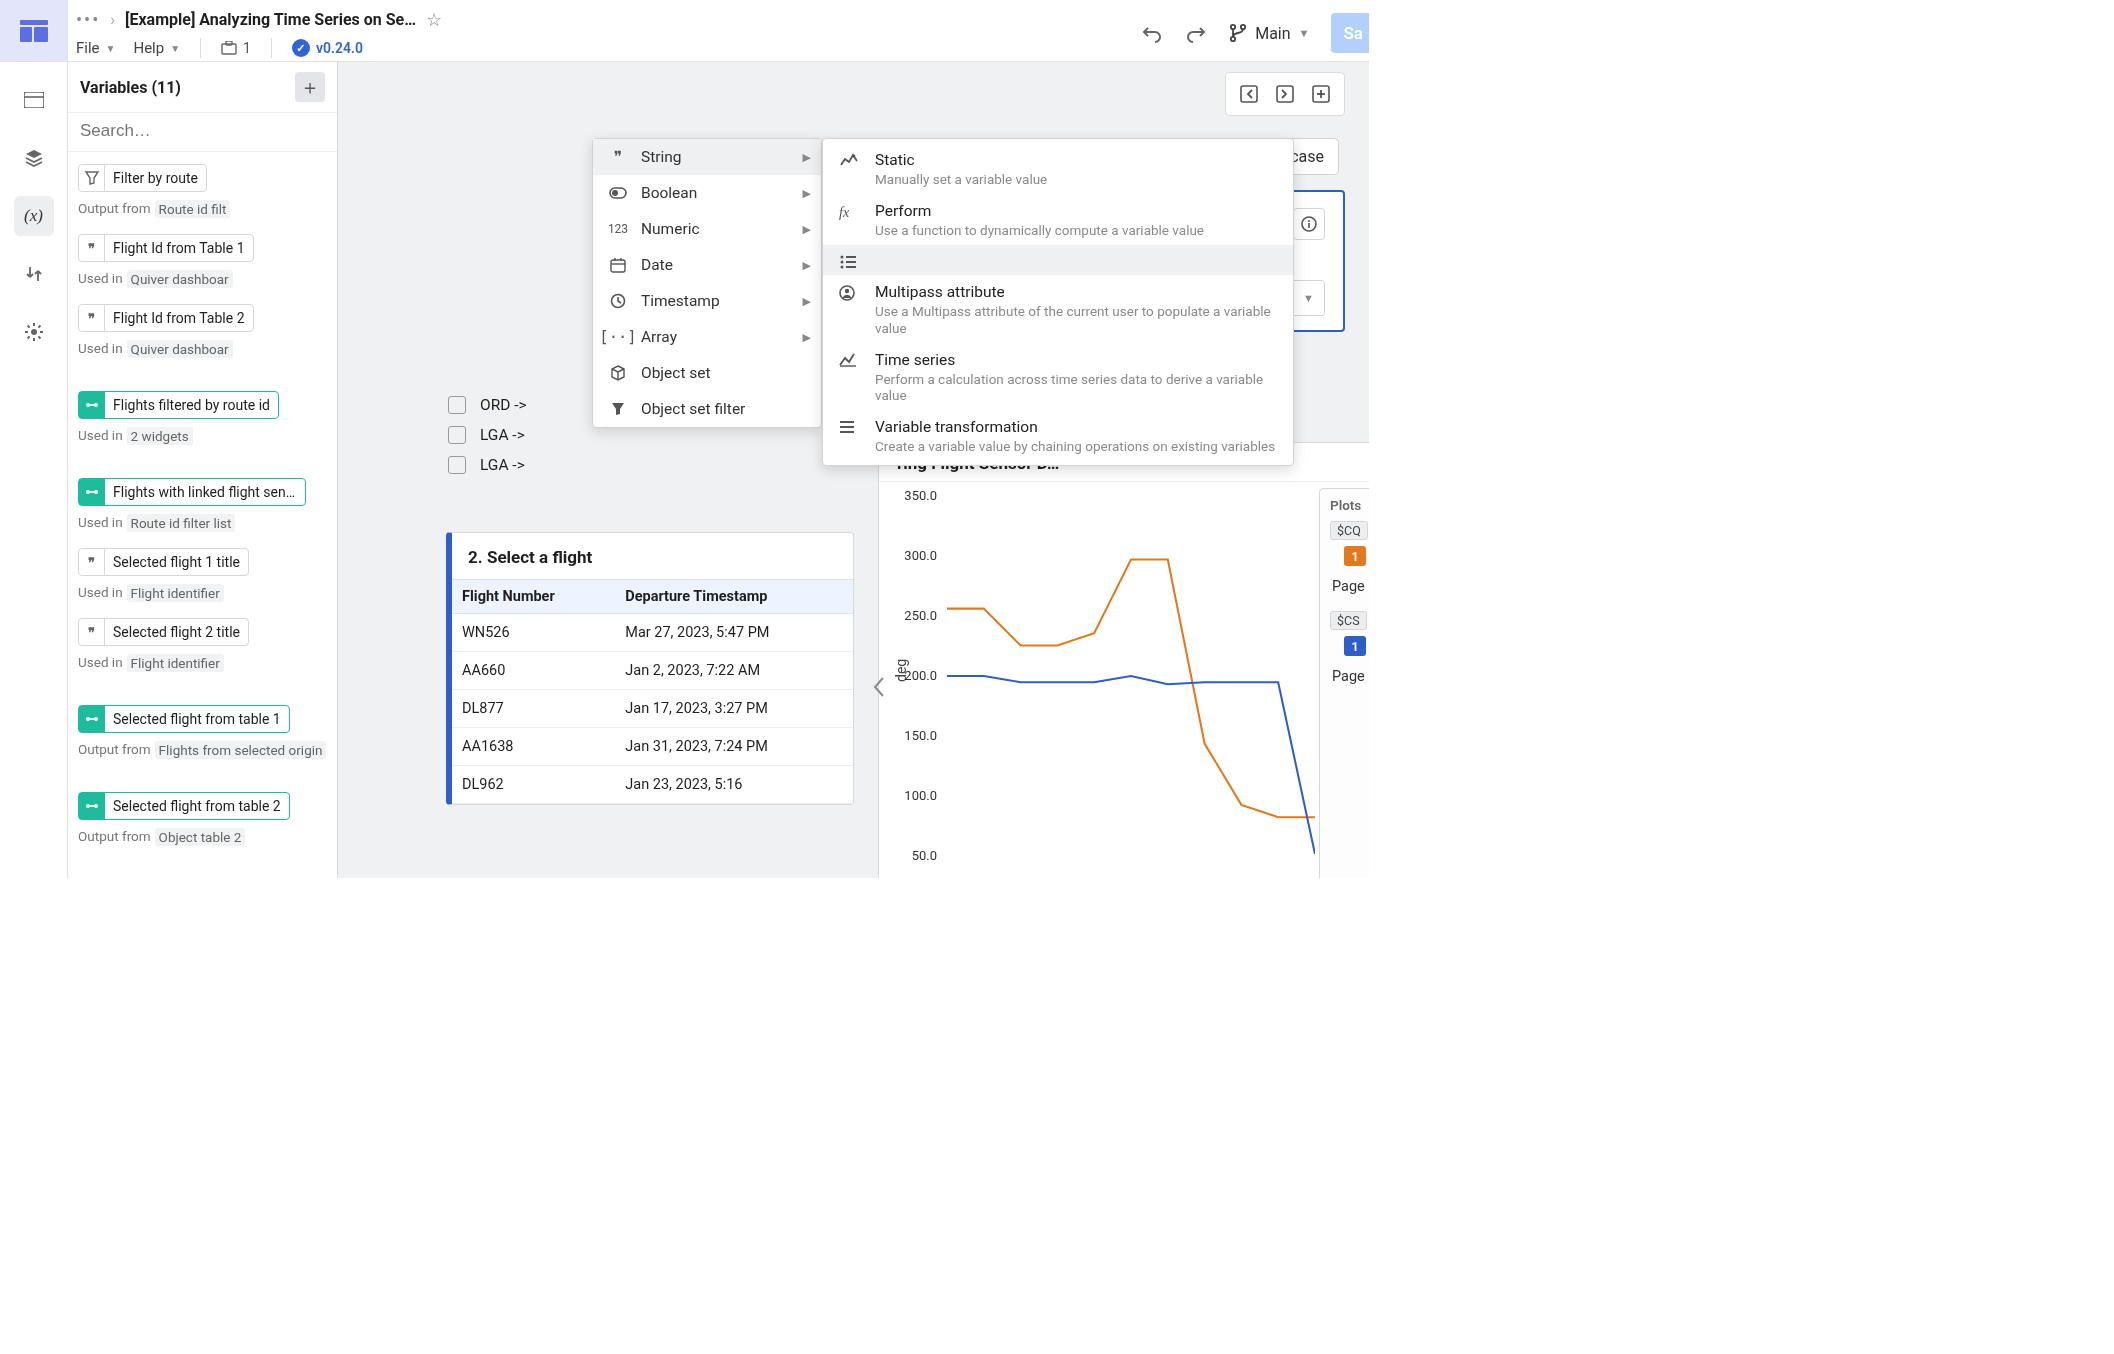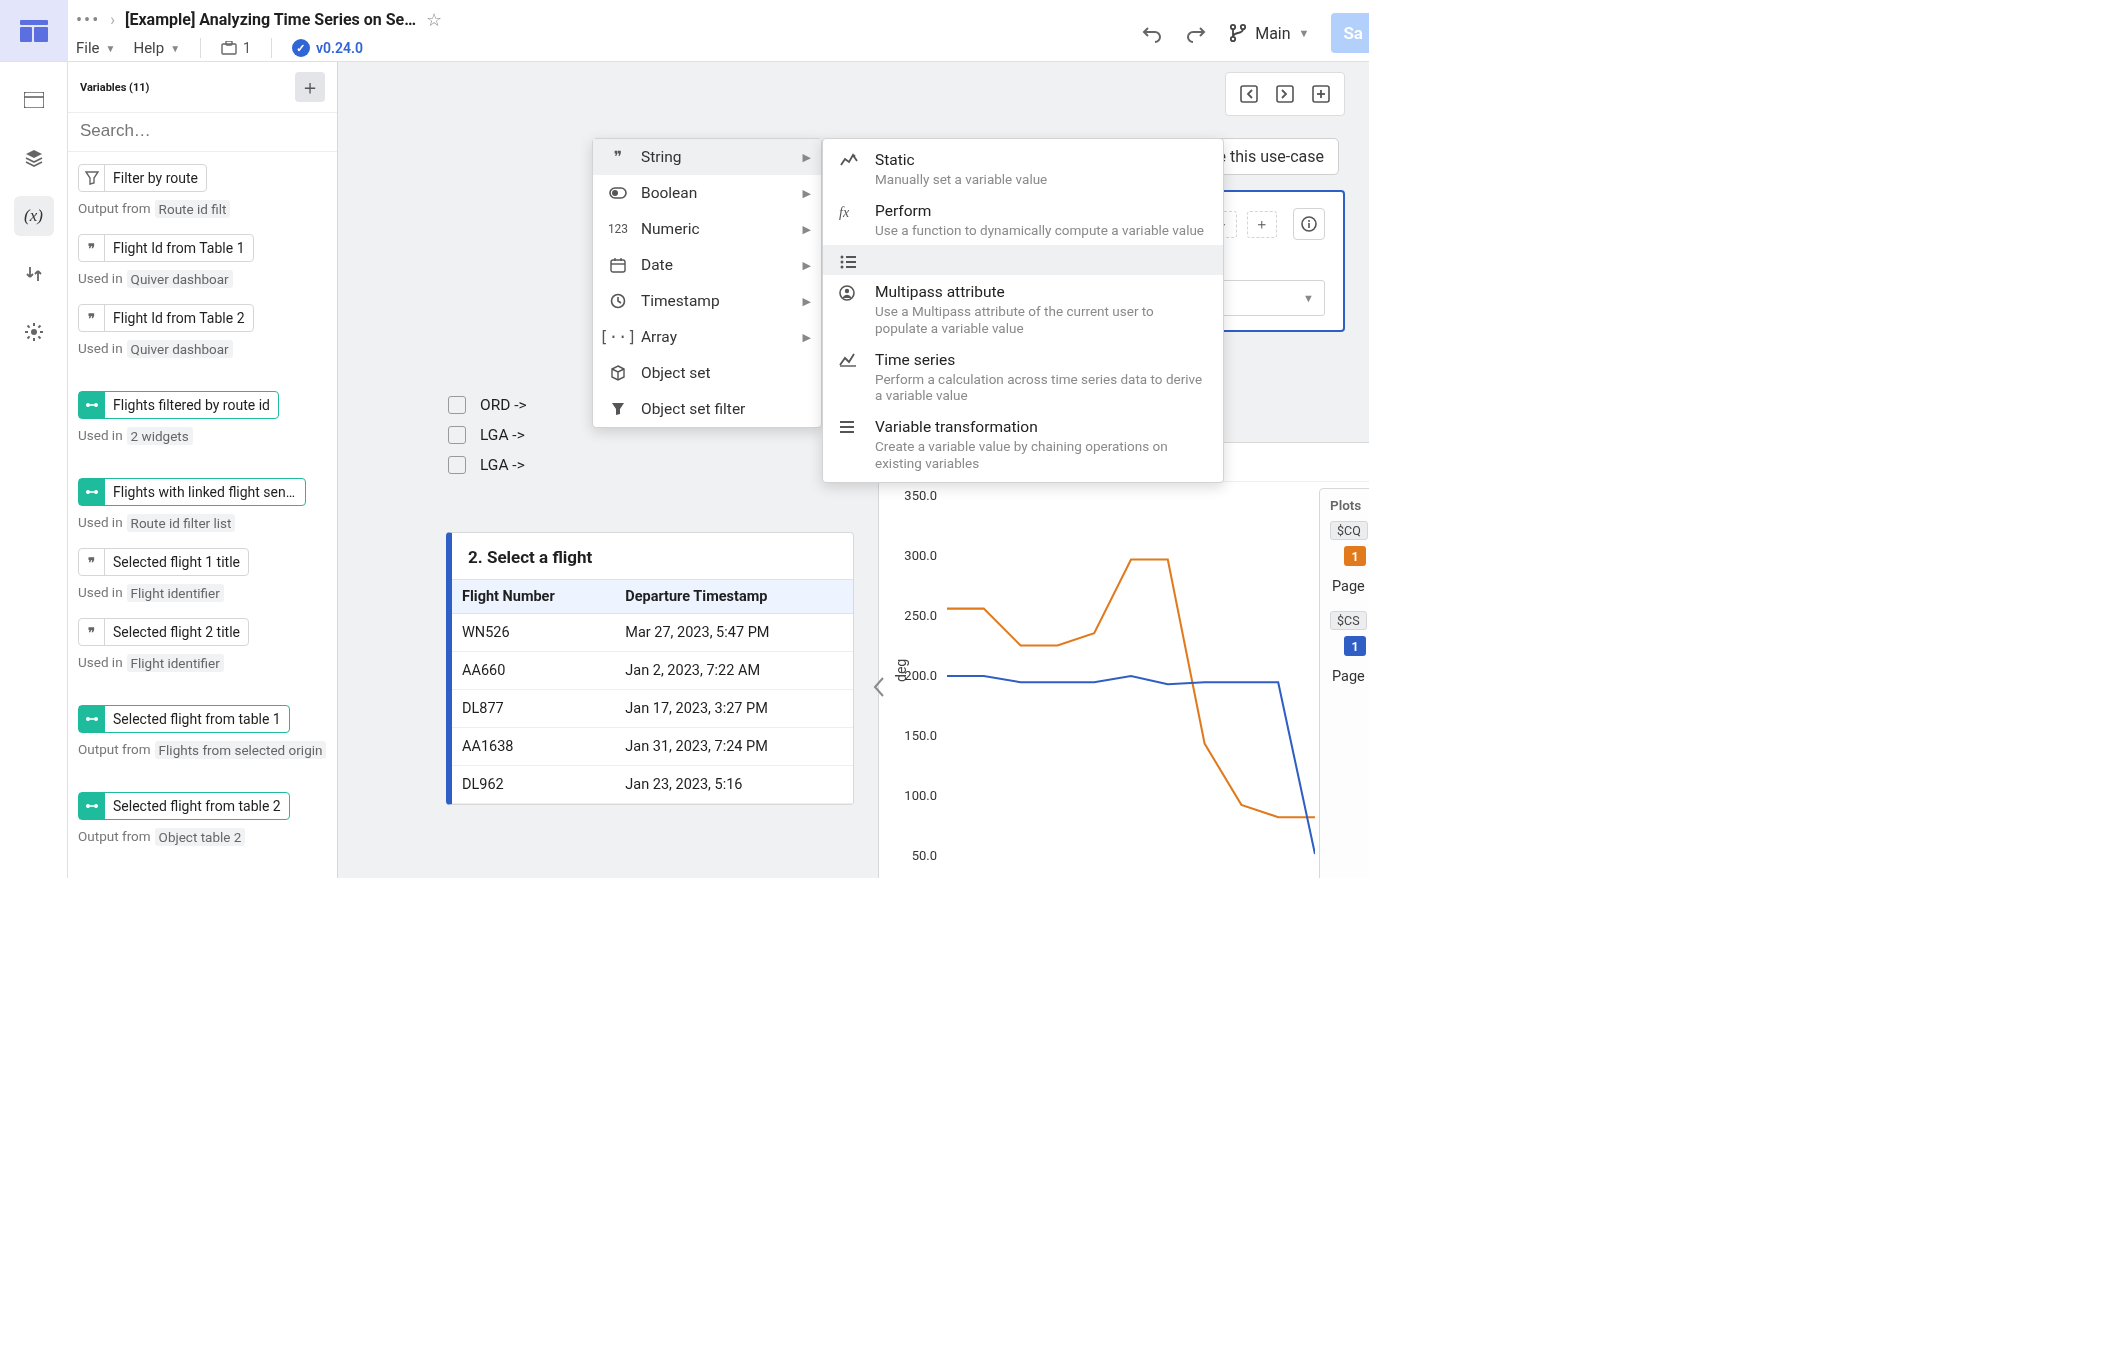--- a/index.html
+++ b/index.html
@@ -25,21 +25,21 @@
   .usercount{ display:flex; align-items:center; gap:6px; color:#555;}
   .version{ display:flex; align-items:center; gap:6px; color:#3065d6; font-weight:600;}
   .version .badge{ width:18px; height:18px; border-radius:50%; background:#3065d6; color:#fff; display:flex; align-items:center; justify-content:center; font-size:11px;}
   .tb-right{ position:absolute; right:0; top:0; height:66px; display:flex; align-items:center; gap:22px; padding-right:0;}
   .tb-right .ic{ color:#666; cursor:pointer; width:22px; height:22px; display:flex; align-items:center; justify-content:center;}
   .branch{ display:flex; align-items:center; gap:8px; color:#333; font-size:16px; cursor:pointer;}
   .savebtn{ background:#b3cffb; color:#fff; font-weight:600; padding:10px 6px 10px 12px; font-size:17px; border-radius:4px 0 0 4px;}
   .body{ flex:1; display:flex; min-height:0; position:relative;}
   .sidebar{ width:270px; border-right:1px solid #d8d8d8; display:flex; flex-direction:column; background:#fff;}
   .sb-head{ display:flex; align-items:center; justify-content:space-between; padding:10px 12px; border-bottom:1px solid #eee;}
-  .sb-head h3{ font-size:11px; font-weight:700;}
+  .sb-head h3{ font-size:16px; font-weight:700;}
   .plusbtn{ width:30px; height:30px; background:#e3e5e8; border-radius:4px; display:flex; align-items:center; justify-content:center; color:#555; font-size:20px; cursor:pointer;}
   .search{ padding:8px 12px 10px 12px; border-bottom:1px solid #eee;}
   .search input{ width:100%; border:none; outline:none; font-size:17px; color:#888;}
   .varlist{ flex:1; overflow-y:auto; padding:6px 0 12px 0;}
   .varitem{ padding:6px 10px 10px 10px;}
   .varbox{ display:inline-flex; align-items:center; border:1px solid #d6d6d6; border-radius:4px; background:#fff; max-width:100%;}
   .varbox .vi{ width:26px; height:26px; border-right:1px solid #d6d6d6; display:flex; align-items:center; justify-content:center; color:#666; font-size:13px;}
   .varbox.obj{ border-color:#1fbb9d;margin-top:17px;}
   .varbox.obj .vi{ background:#1fbb9d; color:#fff; border-right:none;}
   .varbox .vt{ padding:4px 8px; white-space:nowrap; overflow:hidden; text-overflow:ellipsis; font-size:14px; max-width:200px;}
@@ -76,21 +76,21 @@
   .plotrow{ display:flex; align-items:center; gap:8px; margin:6px 0;}
   .tag{ background:#ecedef; border:1px solid #d6d6d6; border-radius:3px; padding:1px 6px; font-size:12.5px; color:#444;}
   .numtag{ width:22px; height:20px; border-radius:3px; color:#fff; font-size:12.5px; display:flex; align-items:center; justify-content:center; font-weight:600;}
   .pager{ display:flex; justify-content:space-between; color:#333; padding:6px 2px 10px 2px; font-size:14.5px;}
   
   .menu1{ position:absolute; left:254px; top:76px; width:230px; background:#fff; border:1px solid #d3d3d3; border-radius:4px; box-shadow:0 4px 14px rgba(0,0,0,0.15); z-index:60;}
   .menu1 .mi{ display:flex; align-items:center; gap:12px; padding:9px 14px; font-size:15.5px; color:#333; cursor:pointer; position:relative;}
   .menu1 .mi.hl{ background:#eef0f2;}
   .menu1 .mi .iw{ width:22px; display:flex; justify-content:center; color:#555;}
   .menu1 .mi .arrow{ position:absolute; right:10px; color:#888; font-size:11px;}
-  .menu2{ position:absolute; left:484px; top:76px; width:402px; background:#fff; border:1px solid #d3d3d3; border-radius:4px; box-shadow:0 4px 14px rgba(0,0,0,0.15); z-index:60; padding:4px 0;}
+  .menu2{ position:absolute; left:484px; top:76px; width:472px; background:#fff; border:1px solid #d3d3d3; border-radius:4px; box-shadow:0 4px 14px rgba(0,0,0,0.15); z-index:60; padding:4px 0;}
   .menu2 .mi{ display:flex; gap:14px; padding:8px 16px 6px 16px; cursor:pointer;}
   .menu2 .mi.hl{ background:#eef0f2;}
   .menu2 .mi .iw{ width:22px; color:#555; padding-top:2px;}
   .menu2 .mi .txt{ flex:1;}
   .menu2 .mi .txt .t1{ font-size:15.5px; color:#222; margin-bottom:2px;}
   .menu2 .mi .txt .t2{ font-size:13.5px; color:#8a8a8a; line-height:1.25;}
   .larrow{ position:absolute; left:534px; top:614px; color:#8a8a8a; z-index:30;}
   svg{ display:block;}
 </style>
 </head>

